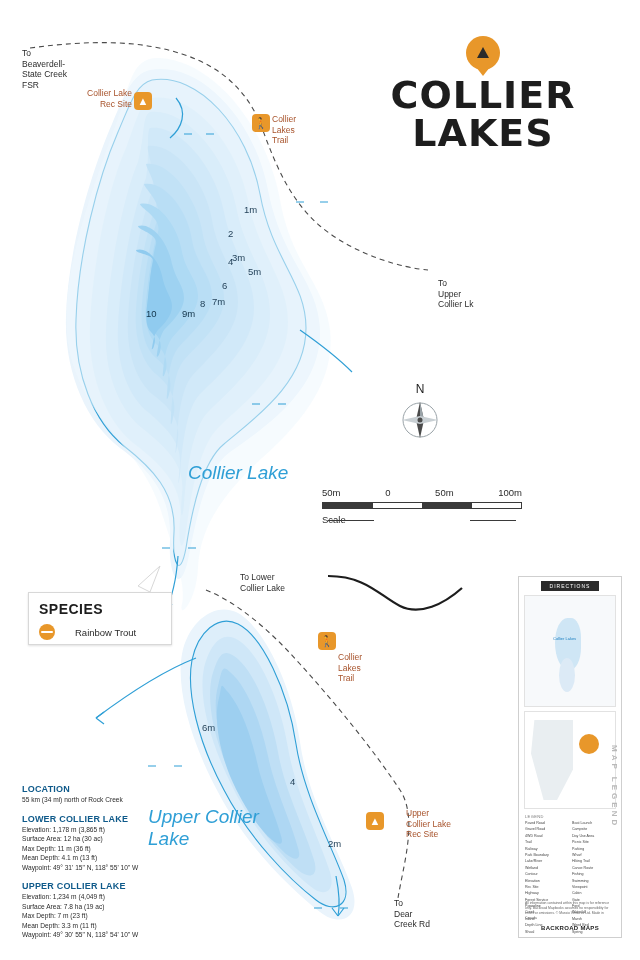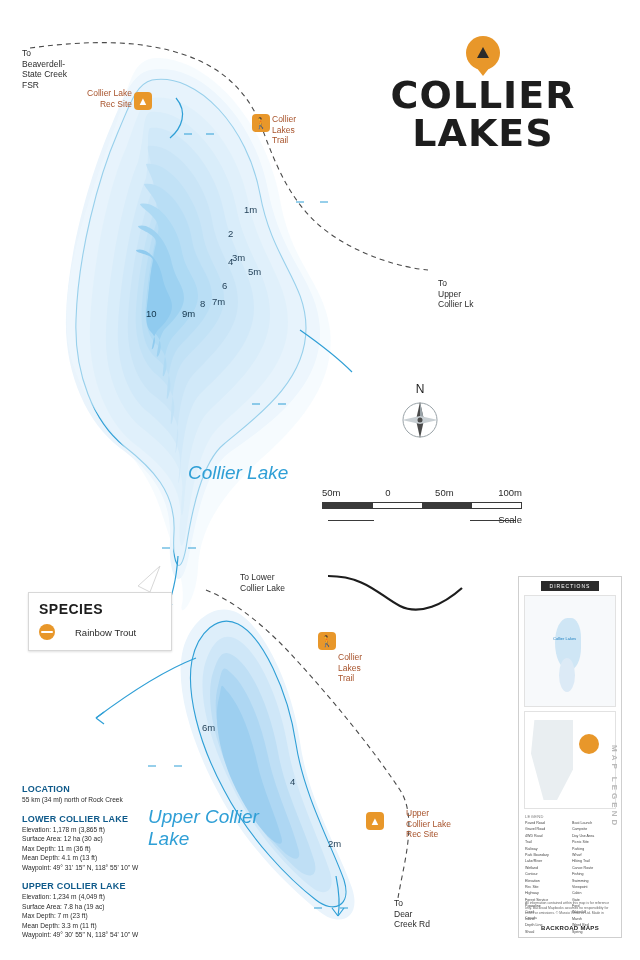--- a/index.html
+++ b/index.html
@@ -23,38 +23,38 @@
   .lake-name{position:absolute;font-style:italic;color:#2f9fd6;font-size:19px;line-height:1.15;}
   .depth{position:absolute;font-size:9.5px;color:#1e3d55;}
   .depth.dark{color:#123349;}
 
   
   .chip{position:absolute;width:18px;height:18px;border-radius:4px;display:flex;align-items:center;justify-content:center;}
   .chip.orange{background:#e8972a;}
   .chip.glyph{color:#fff;font-size:11px;line-height:1;}
 
   
-  .species{position:absolute;left:28px;top:592px;width:122px;background:#fff;border:1px solid #d8d8d8;padding:8px 10px 10px 10px;box-shadow:0 1px 2px rgba(0,0,0,.12);}
+  .species{position:absolute;left:28px;top:592px;width:122px;background:#fff;border:1px solid #d8d8d8;padding:8px 10px 4px 10px;box-shadow:0 1px 2px rgba(0,0,0,.12);}
   .species h3{margin:0 0 7px 0;font-size:14px;letter-spacing:.5px;color:#1d1d1d;font-weight:bold;}
   .species .row{display:flex;align-items:center;gap:20px;}
   .species .dot{width:16px;height:16px;border-radius:50%;background:#e8972a;position:relative;flex:0 0 auto;}
   .species .dot:after{content:"";position:absolute;left:2px;top:7px;width:12px;height:2px;background:#fff;border-radius:1px;}
   .species .nm{font-size:9.5px;color:#2b2b2b;}
 
   
   .info{position:absolute;left:22px;top:784px;width:170px;}
   .info h4{margin:0;font-size:9px;color:#0f5a8a;font-weight:bold;letter-spacing:.2px;}
   .info p{margin:1px 0 9px 0;font-size:6.6px;color:#2b2b2b;line-height:1.45;}
 
   
   .scalewrap{position:absolute;left:322px;top:448px;width:200px;margin-top:39px;}
   .scalenums{display:flex;justify-content:space-between;font-size:9.5px;color:#2b2b2b;}
   .scalebar{margin-top:4px;height:5px;display:flex;border:1px solid #3a3a3a;}
   .scalebar div{flex:1;}
-  .scalelabel{margin-top:5px;text-align:right;font-size:9.5px;color:#2b2b2b;position:relative;}
+  .scalelabel{margin-top:5px;text-align:left;font-size:9.5px;color:#2b2b2b;position:relative;}
   .scalelabel:before,.scalelabel:after{content:"";position:absolute;top:50%;width:46px;height:1px;background:#3a3a3a;}
   .scalelabel:before{left:6px;}.scalelabel:after{right:6px;}
 
   
   .compass{position:absolute;left:392px;top:382px;width:56px;text-align:center;}
   .compass .n{font-size:12px;color:#1d1d1d;margin-bottom:1px;}
 
   
   .legend{position:absolute;left:518px;top:576px;width:102px;height:360px;background:#fff;border:1px solid #cfcfcf;}
   .legend .dirbar{margin:4px auto 0 auto;width:58px;background:#2b2b2b;color:#fff;font-size:5px;letter-spacing:1px;text-align:center;padding:2px 0;}

